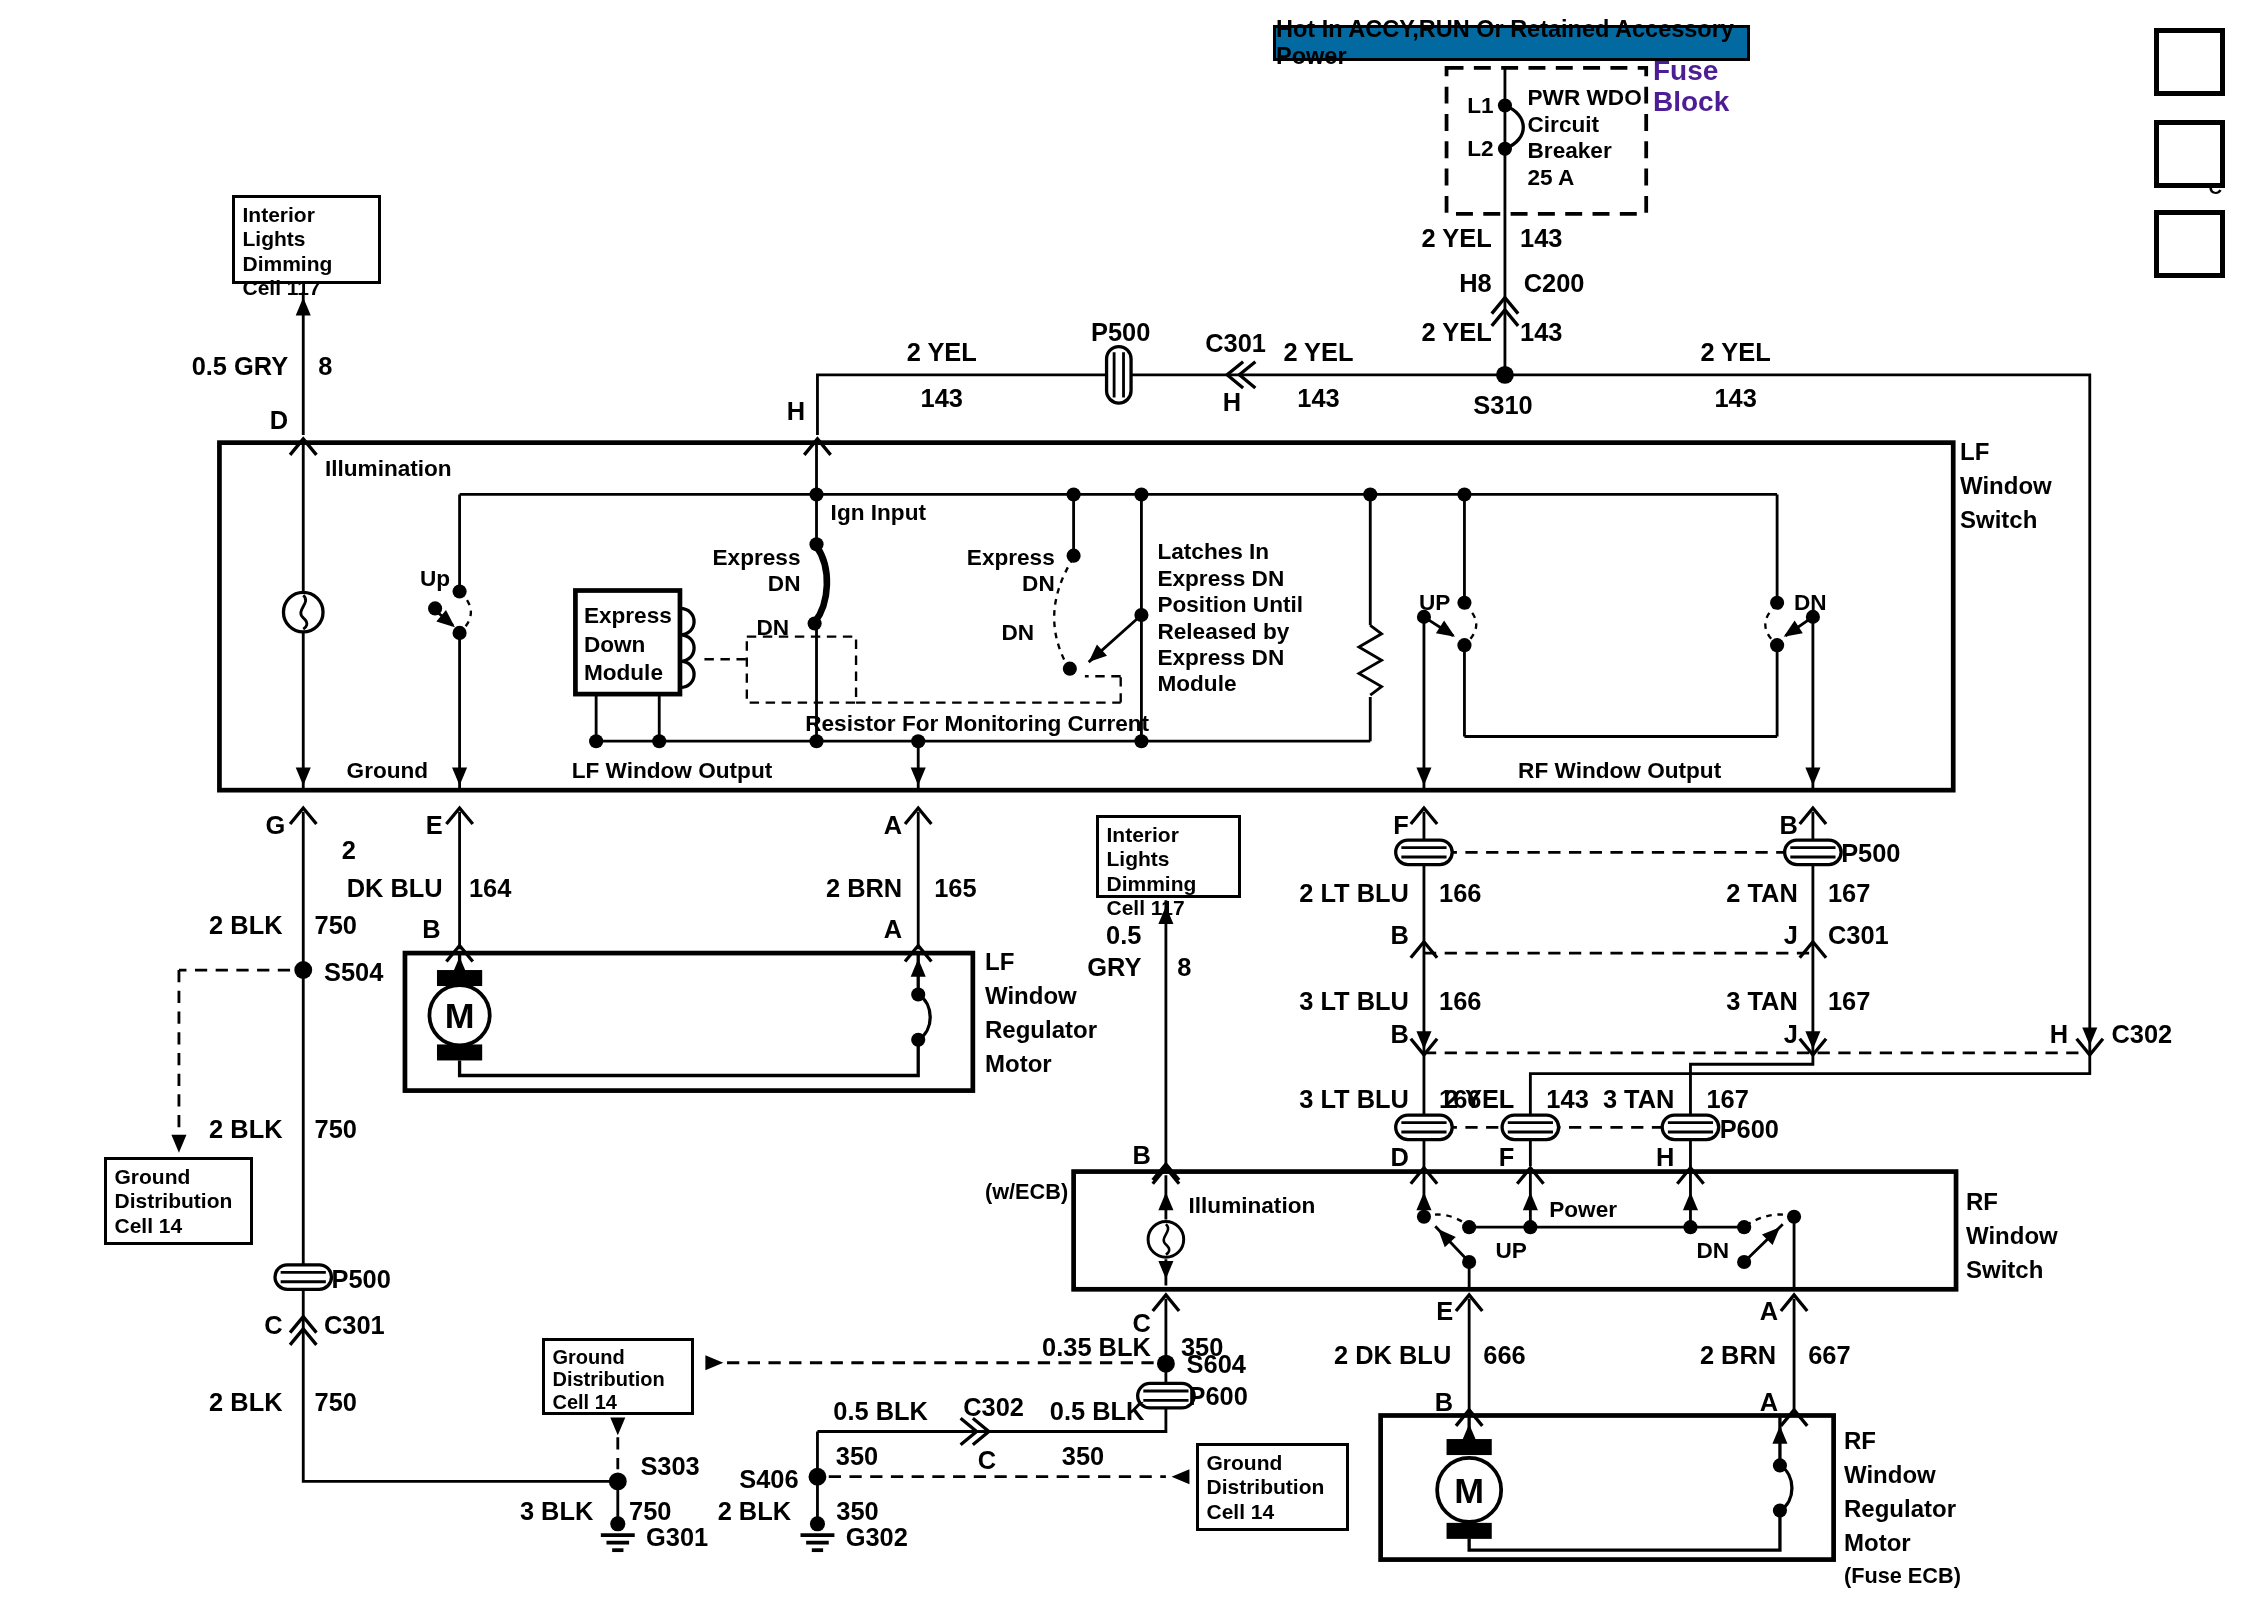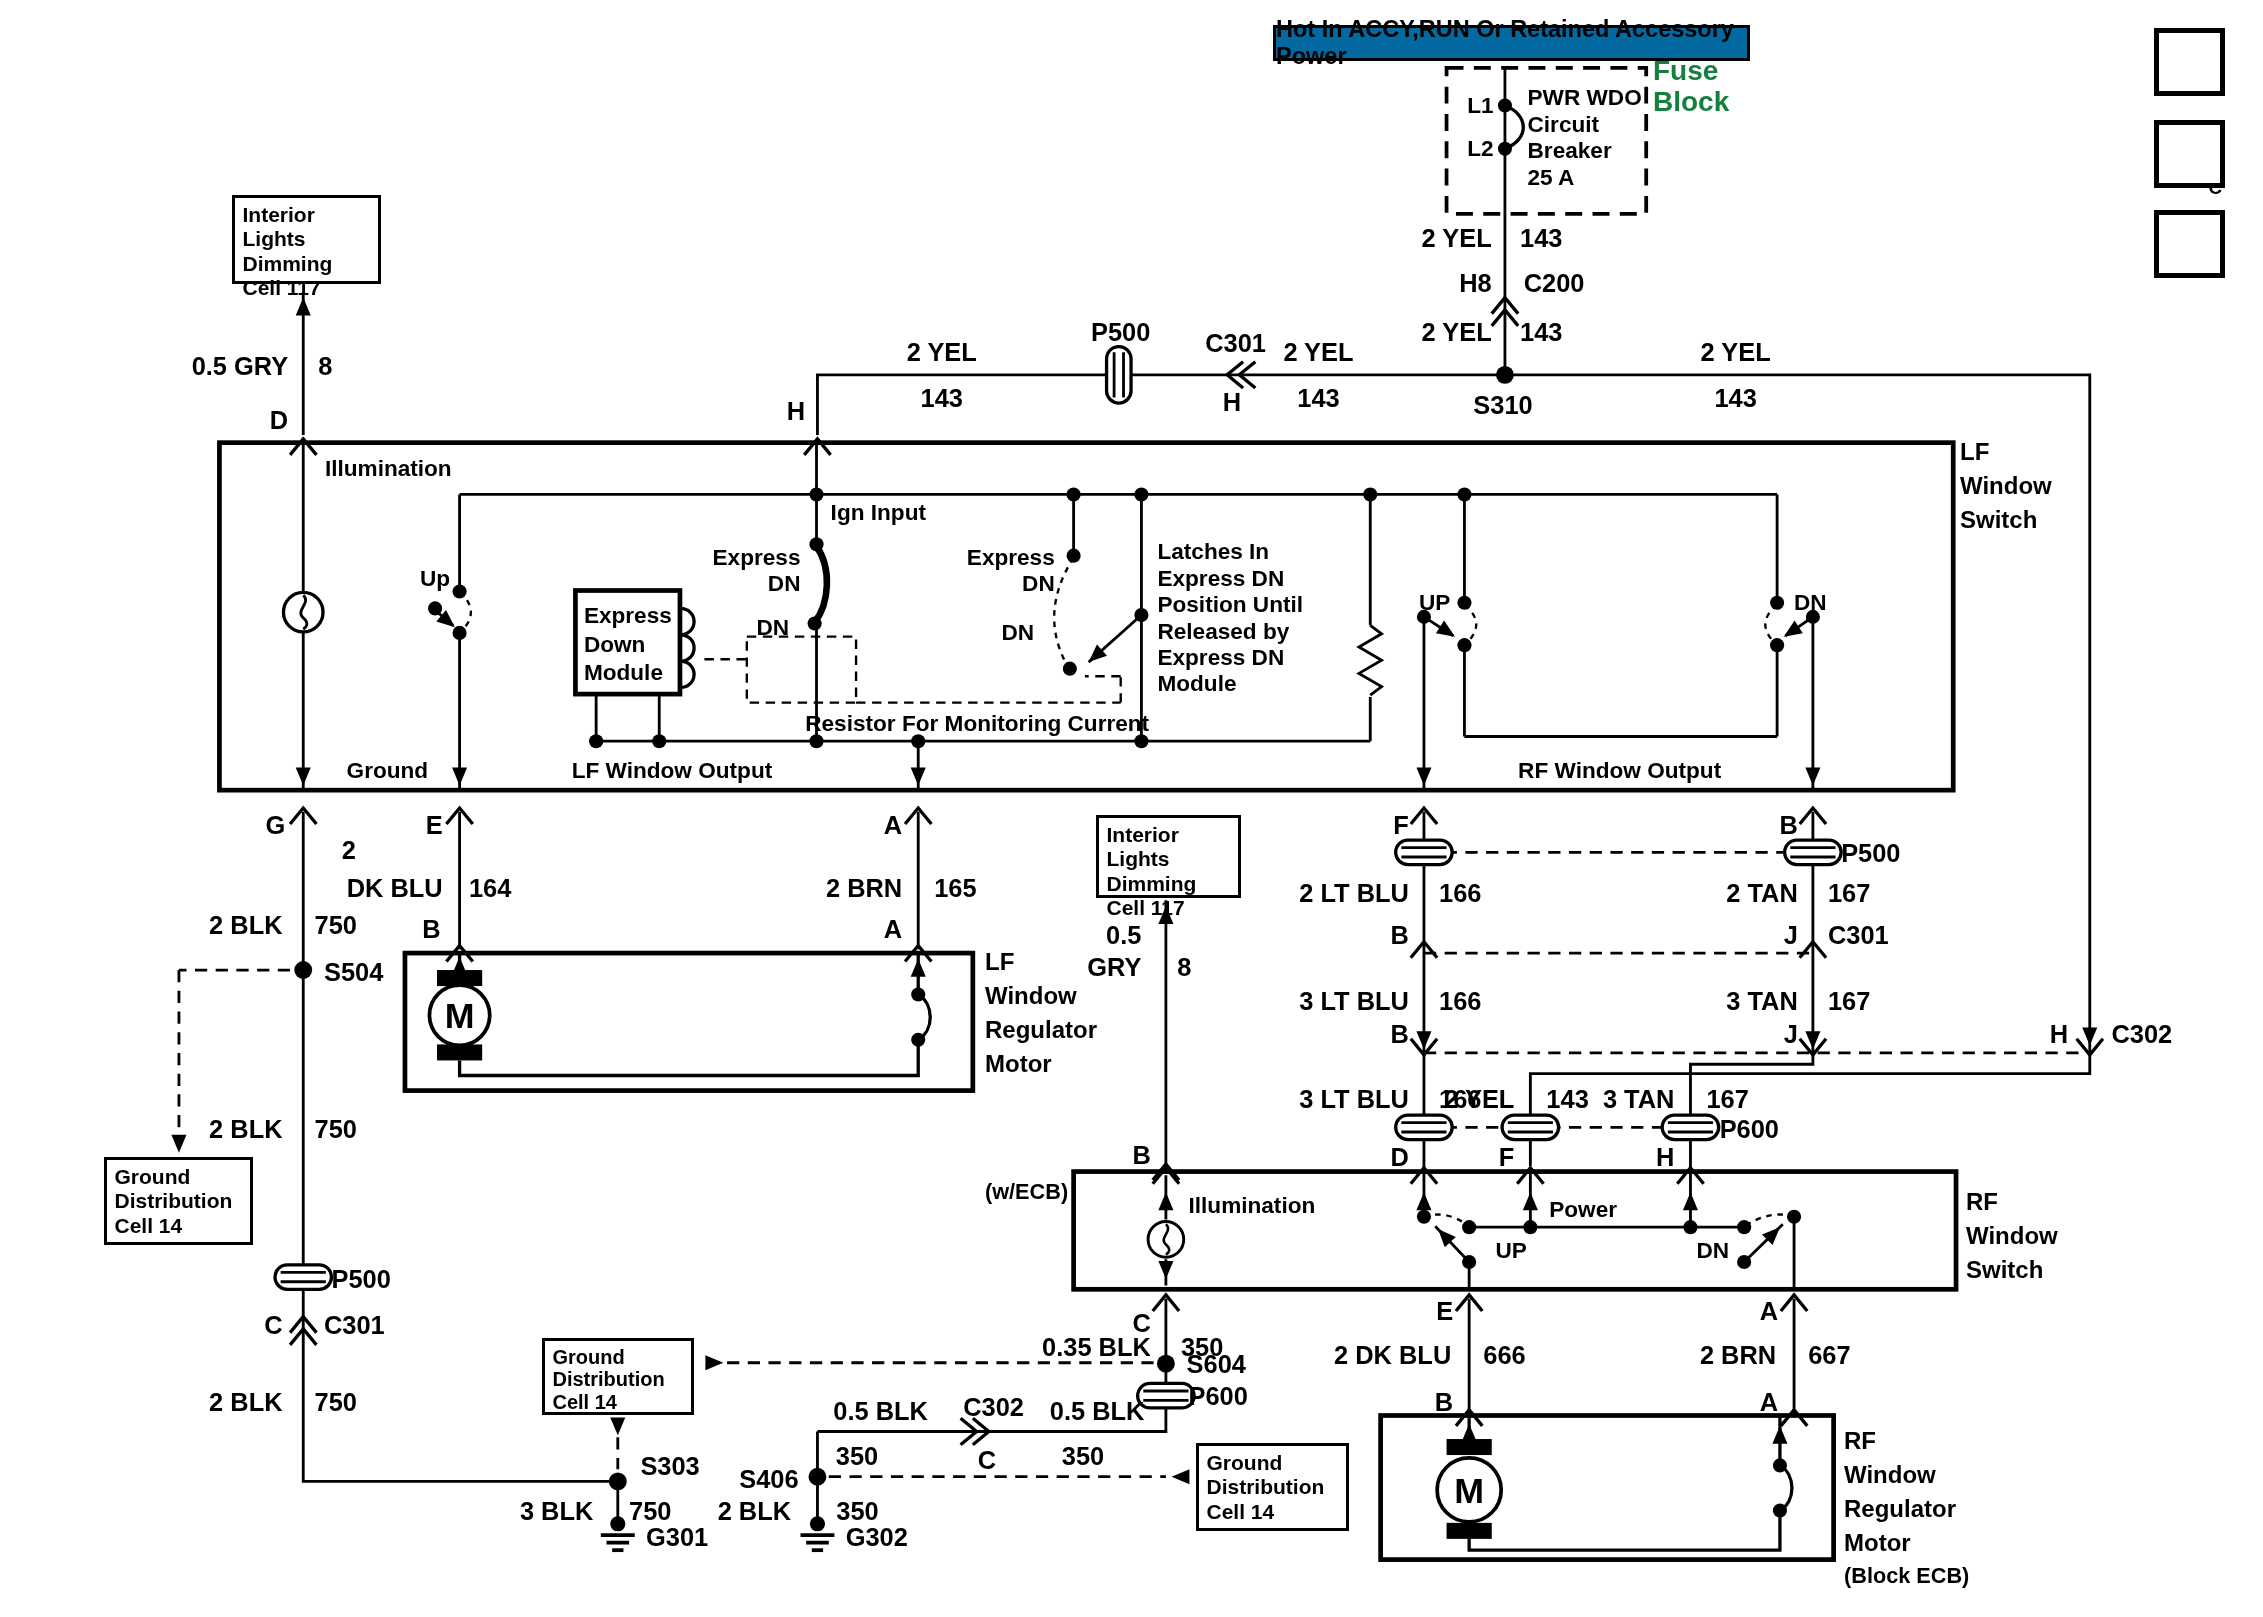--- a/index.html
+++ b/index.html
@@ -10,21 +10,21 @@
   .refbox{position:absolute;border:3.8px solid #000;background:#fff;color:#000;
           font-weight:bold;font-size:21px;line-height:24.5px;white-space:pre-line;
           padding:4.7px 7.5px;box-sizing:border-box;}
   .titleblk{position:absolute;color:#000;font-weight:bold;font-size:24px;line-height:34px;
             white-space:pre-line;}
   .subttl{position:absolute;color:#000;font-weight:bold;font-size:21.7px;}
   #header-box{position:absolute;left:1273px;top:24.5px;width:477px;height:36px;border:3.8px solid #000;
               box-sizing:border-box;display:flex;align-items:center;justify-content:center;
               font-weight:bold;font-size:23.5px;color:#000;background:#0369a1;}
   #fuse-title{position:absolute;left:1653px;top:55px;font-weight:bold;font-size:28px;line-height:31px;
-              white-space:pre-line;color:#15803d;}
+              white-space:pre-line;color:#4c1d95;}
   .cornericon{position:absolute;width:71px;height:68px;border:5.6px solid #000;box-sizing:border-box;background:#fff;}
 </style>
 </head>
 <body>
 
 <div id="stage">
 
 <svg id="art" width="2264" height="1618" viewBox="0 0 2404 1718">
   <defs>
     <g id="conn">
@@ -435,20 +435,20 @@
 Switch</div>
 <div class="titleblk" style="left:985px;top:945px;">LF
 Window
 Regulator
 Motor</div>
 <div class="subttl" style="left:985px;top:1135px;margin-top:44px;">(w/ECB)</div>
 <div class="titleblk" style="left:1844px;top:1424px;">RF
 Window
 Regulator
 Motor</div>
-<div class="subttl" style="left:1844px;top:1563px;">(Block ECB)</div>
+<div class="subttl" style="left:1844px;top:1563px;">(Fuse ECB)</div>
 
 <div class="cornericon" style="left:2154px;top:28px;"></div>
 <div class="cornericon" style="left:2154px;top:120px;"></div>
 <div class="cornericon" style="left:2154px;top:210px;"></div>
 
 </div>
 
 
 </body></html>

